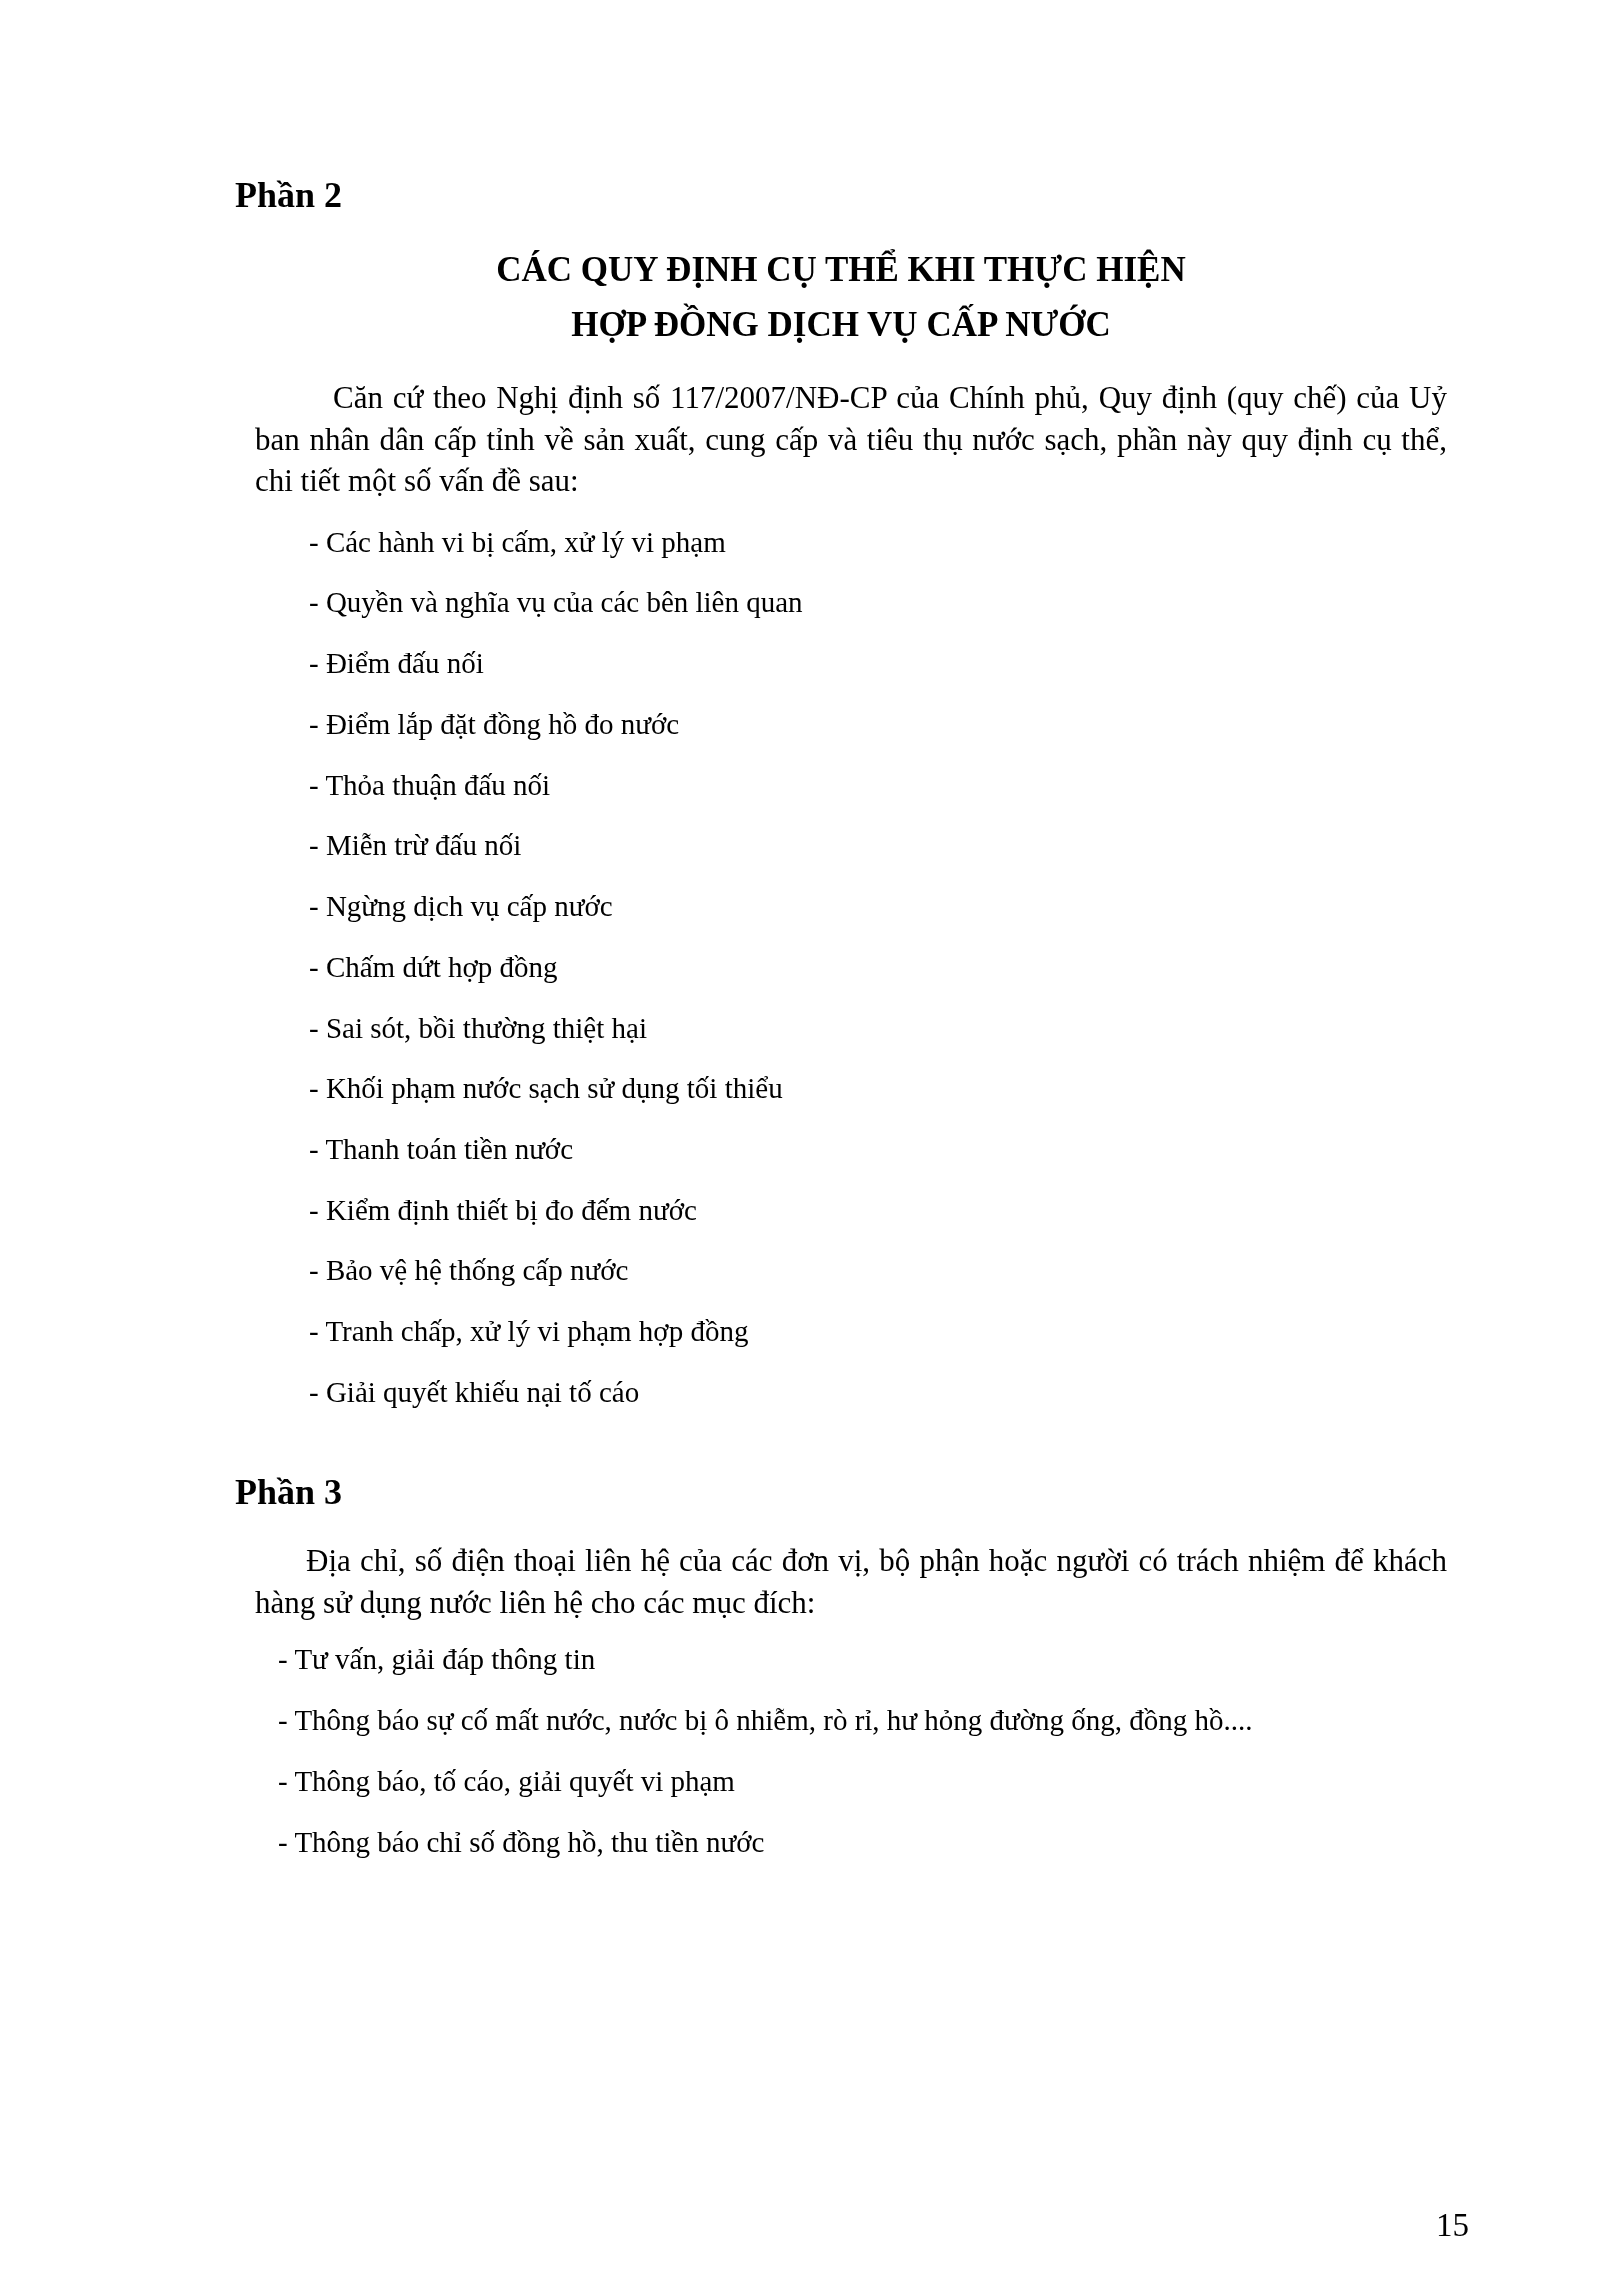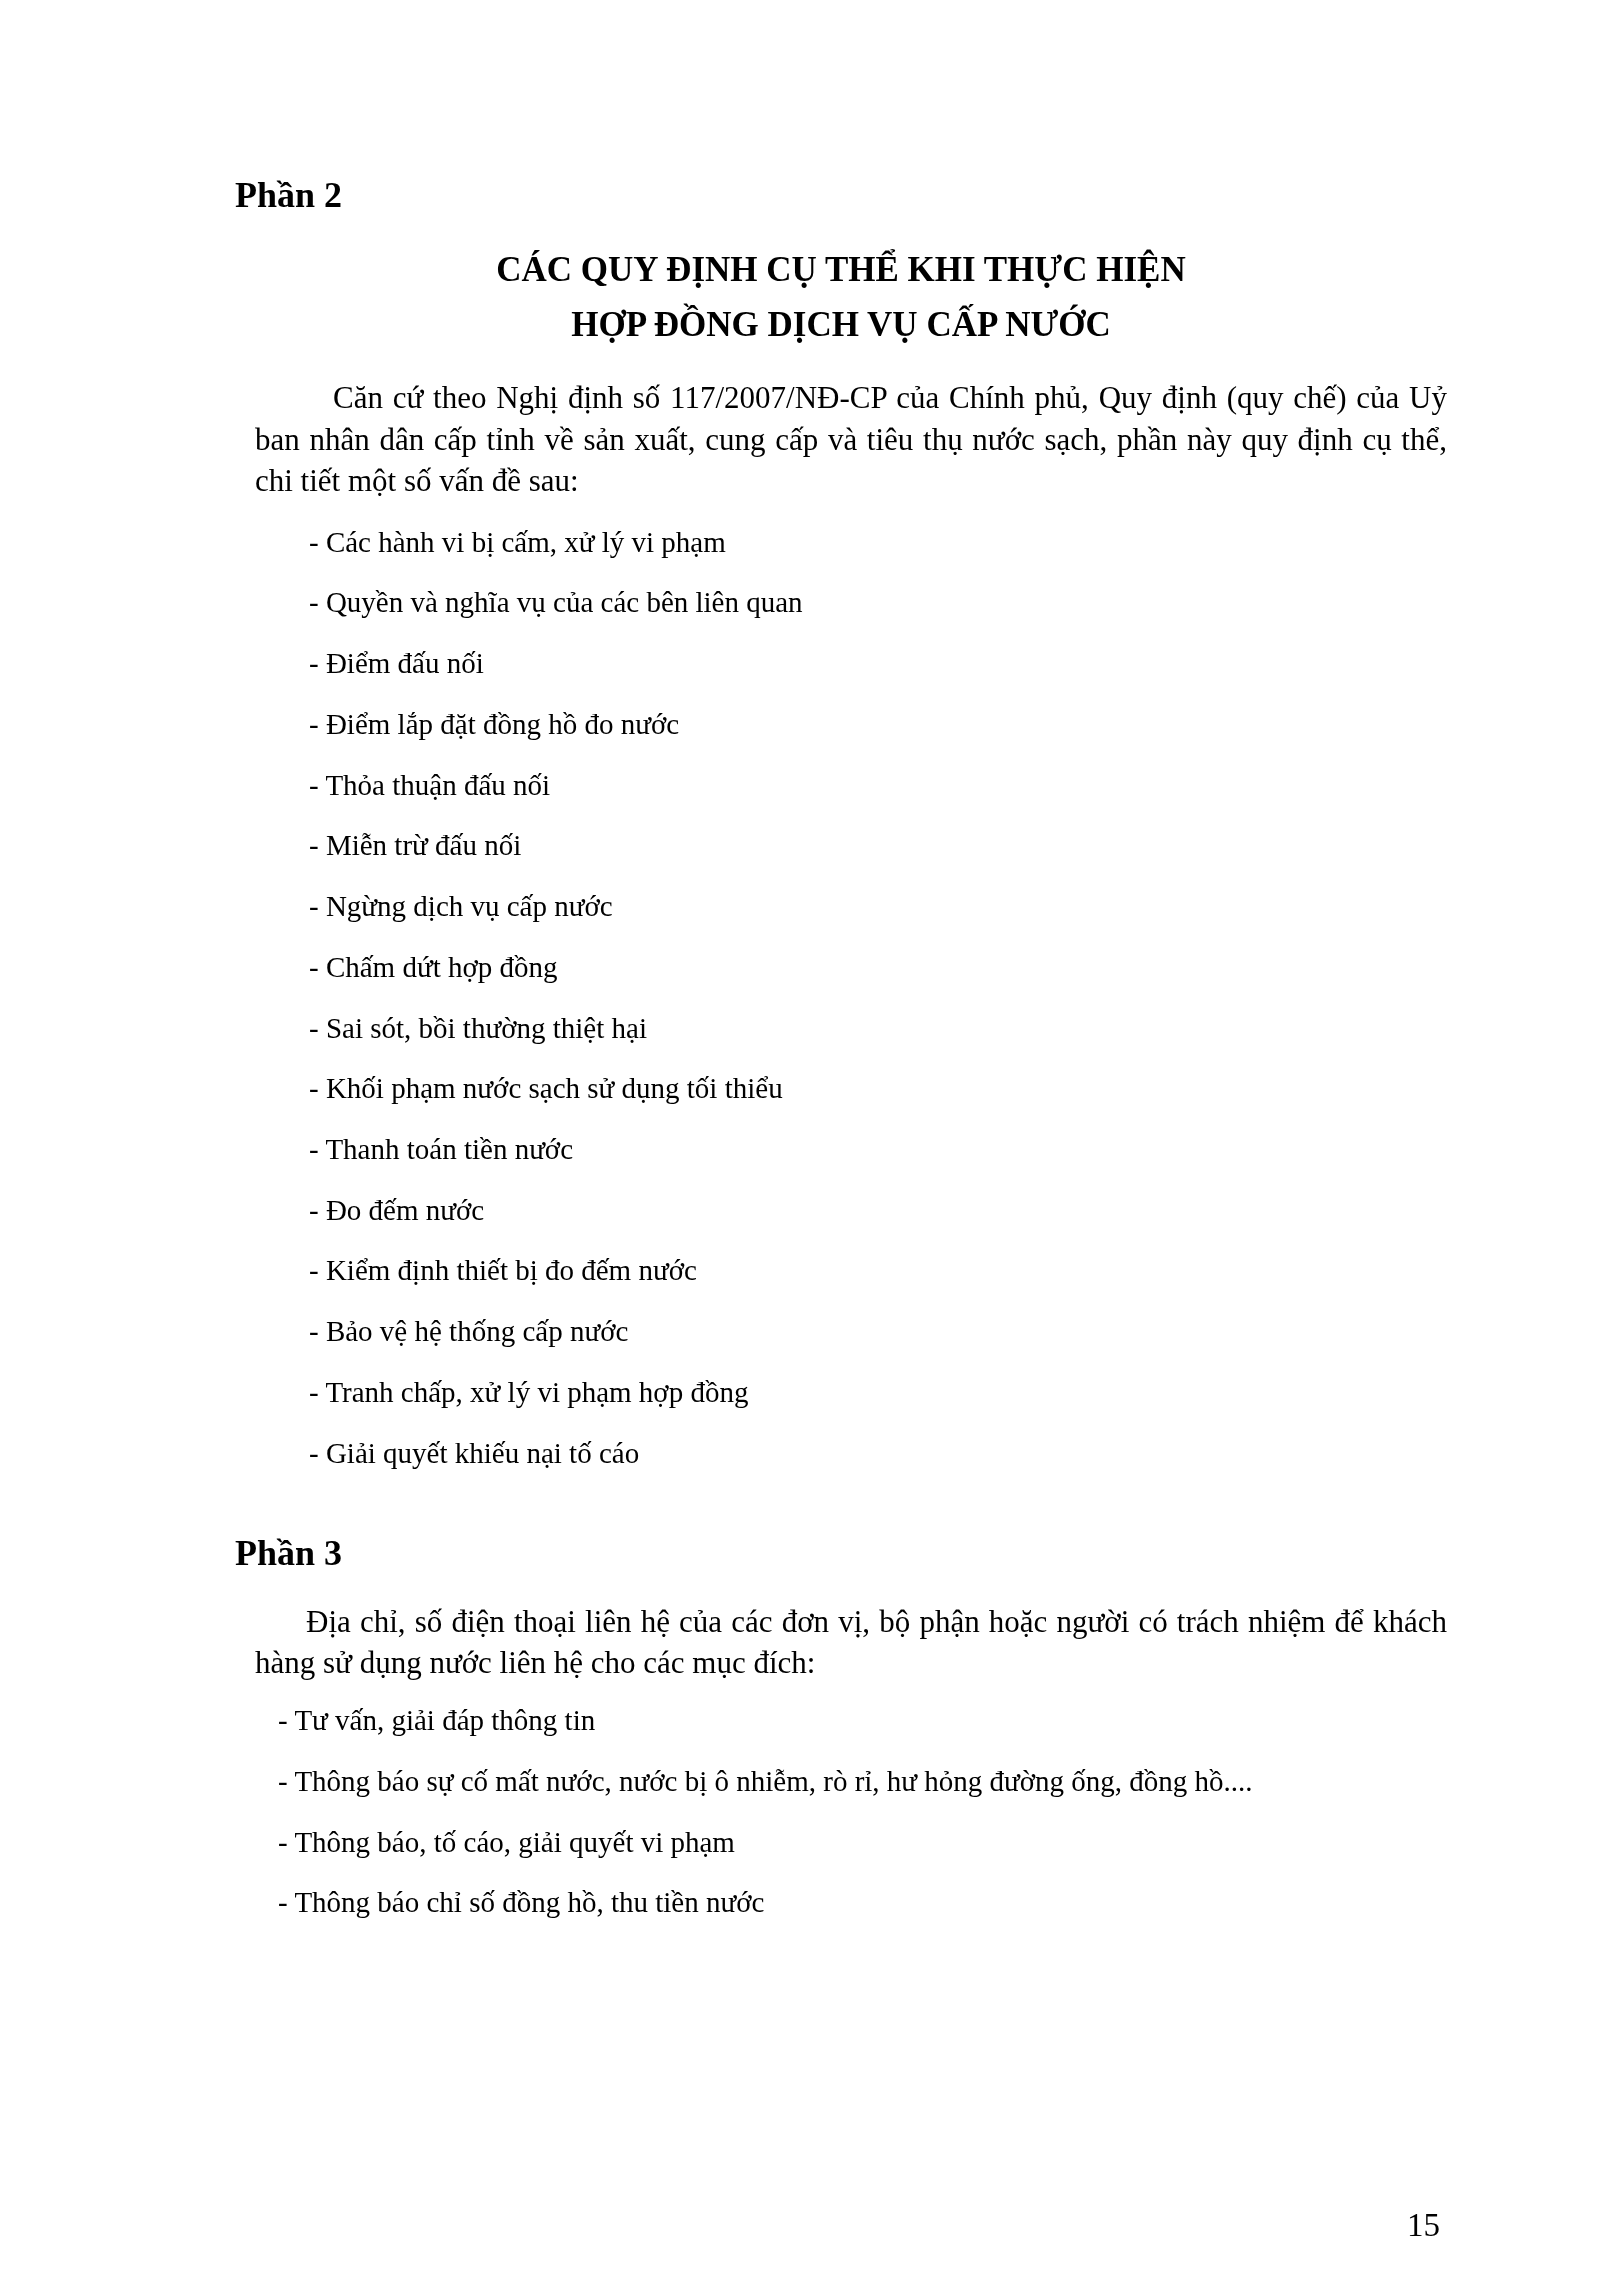--- a/index.html
+++ b/index.html
@@ -72,21 +72,21 @@
     margin-bottom: 21.6px;
     text-align: left;
   }
 
   .section3-block {
     margin-top: 45px;
   }
 
   .page-number {
     position: absolute;
-    right: 181px;
+    right: 152px;
     bottom: 49px;
     font-size: 33px;
     color: #000000;
   }
 </style>
 </head>
 <body>
 
 <div class="page">
   <div class="content">
@@ -106,21 +106,20 @@
           <div class="list-item">- Quyền và nghĩa vụ của các bên liên quan</div>
           <div class="list-item">- Điểm đấu nối</div>
           <div class="list-item">- Điểm lắp đặt đồng hồ đo nước</div>
           <div class="list-item">- Thỏa thuận đấu nối</div>
           <div class="list-item">- Miễn trừ đấu nối</div>
           <div class="list-item">- Ngừng dịch vụ cấp nước</div>
           <div class="list-item">- Chấm dứt hợp đồng</div>
           <div class="list-item">- Sai sót, bồi thường thiệt hại</div>
           <div class="list-item">- Khối phạm nước sạch sử dụng tối thiểu</div>
           <div class="list-item">- Thanh toán tiền nước</div>
-          <div class="list-item">- Đo đếm nước</div>
           <div class="list-item">- Kiểm định thiết bị đo đếm nước</div>
           <div class="list-item">- Bảo vệ hệ thống cấp nước</div>
           <div class="list-item">- Tranh chấp, xử lý vi phạm hợp đồng</div>
           <div class="list-item">- Giải quyết khiếu nại tố cáo</div>
         </div>
     </div>
 
     <div class="section3-block">
       <div class="section-heading">Phần 3</div>
 

